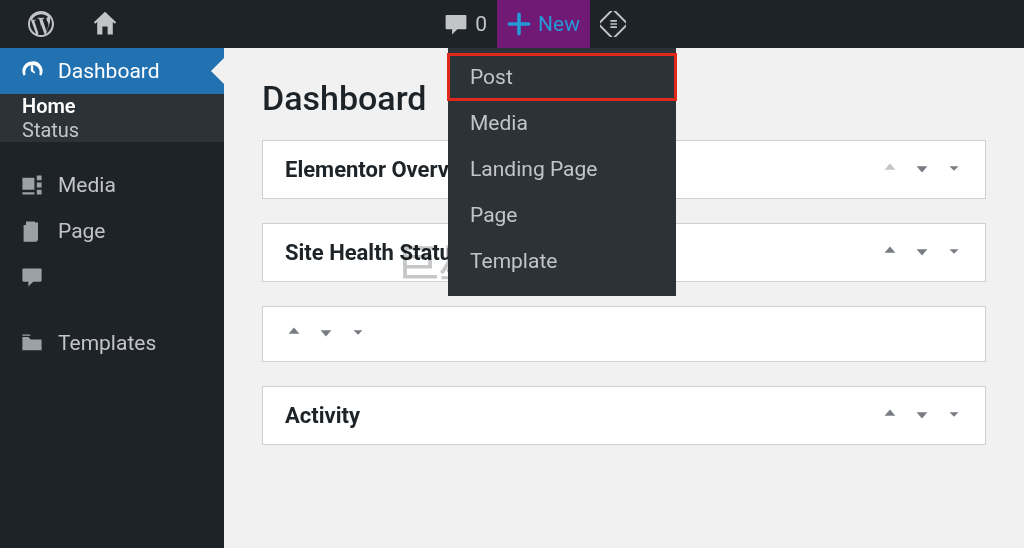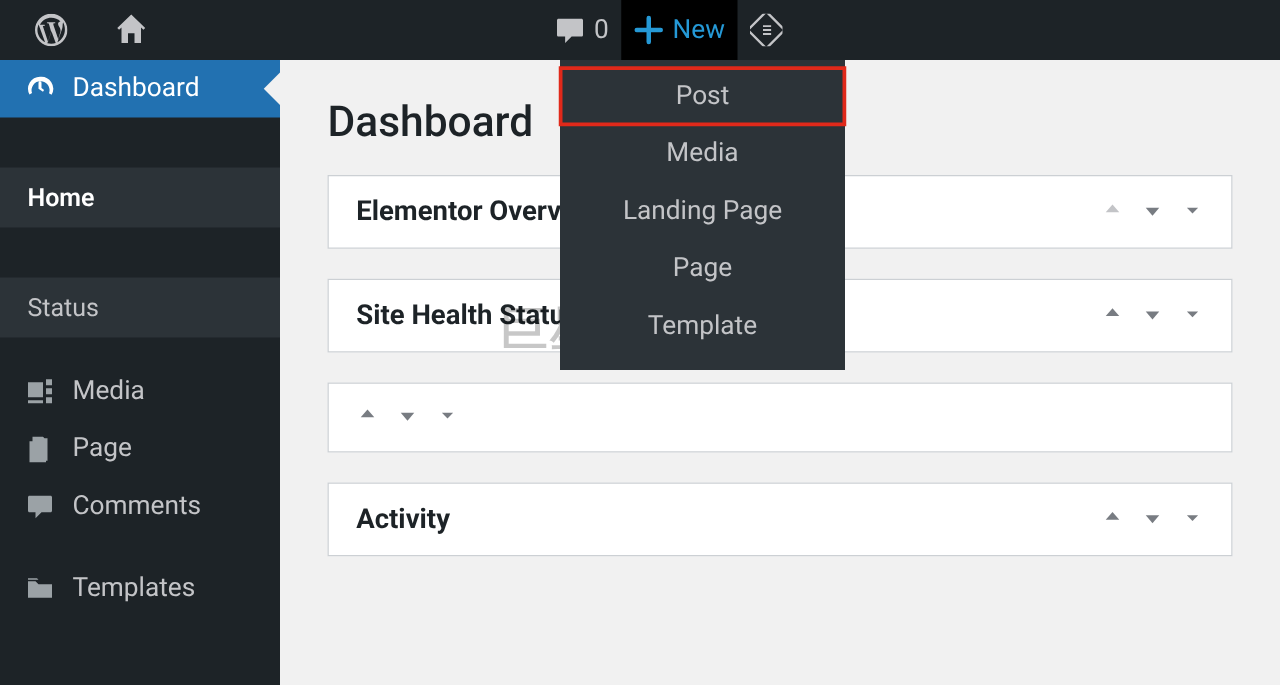--- a/index.html
+++ b/index.html
@@ -2,46 +2,46 @@
 <html><head>
 <meta charset="utf-8">
 <style>
 * { margin: 0; padding: 0; box-sizing: border-box; font-family: -apple-system, BlinkMacSystemFont, "Segoe UI", Roboto, sans-serif; }
 body { width: 1024px; height: 548px; overflow: hidden; background: #f1f1f1; }
 
 .topbar { height: 48px; background: #1d2327; display: flex; align-items: center; padding: 0 8px; color: #c3c4c7; position: relative; z-index: 10; }
 .topbar .tb-left { display: flex; align-items: center; gap: 18px; padding-left: 10px; }
 .topbar .tb-spacer { flex: 1; }
 .topbar .tb-item { display: flex; align-items: center; gap: 7px; font-size: 21px; cursor: pointer; padding: 0 10px; height: 48px; }
-.topbar .new-item { color: #2599d6; background: #000000; }
+.topbar .new-item { color: #2599d6; background: #701a75; }
 .topbar .wp-logo svg, .topbar .icon-svg { width: 26px; height: 26px; fill: #c3c4c7; }
 .topbar .new-item svg { width: 24px; height: 24px; fill: #2599d6; stroke: #2599d6; }
 .topbar .comment-wrap { display:flex; align-items:center; gap:6px; }
 .topbar .small-count { font-size: 21px; color: #c3c4c7; }
 
 .sidebar { position: absolute; top: 48px; left: 0; width: 224px; bottom: 0; background: #1d2327; color: #c3c4c7; }
 .sidebar .menu-item { display: flex; align-items: center; gap: 14px; padding: 11px 20px; font-size: 21px; cursor: pointer; }
 .sidebar .menu-item.active { background: #2271b1; color: #fff; position: relative; }
 .sidebar .menu-item.active::after { content: ""; position: absolute; right: -12px; top: 50%; transform: translateY(-50%); border: 12px solid transparent; border-left-color: #2271b1; border-right: none; width: 0; height: 0; display:none;}
 .sidebar .menu-item.active .arrow-pointer { position:absolute; right:-1px; top:0; bottom:0; width:0; height:0; margin:auto; border-top:14px solid transparent; border-bottom:14px solid transparent; border-right:14px solid #f1f1f1; }
 .sidebar .menu-icon { width: 24px; height: 24px; fill: rgba(240,246,252,.6); flex-shrink:0; }
 .sidebar .menu-item.active .menu-icon { fill:#fff; }
-.sidebar .sub-item { padding: 12px 22px; font-size: 20px; background: #2c3338; color: #c3c4c7; cursor: pointer; margin-top: 40px; }
+.sidebar .sub-item { padding: 0 22px; font-size: 20px; background: #2c3338; color: #c3c4c7; cursor: pointer; }
 .sidebar .sub-item.current { color: #fff; font-weight: 600; }
 .sidebar .sep { height: 20px; }
 
 .main { position: absolute; left: 224px; top: 48px; right: 0; bottom: 0; padding: 30px 38px; }
 .page-title { font-size: 34px; font-weight: 500; color: #1d2327; margin-bottom: 22px; }
 .panel { background: #fff; border: 1px solid #ccd0d4; padding: 16px 22px; margin-bottom: 24px; display: flex; align-items: center; justify-content: space-between; }
 .panel-title { font-size: 22px; font-weight: 700; color: #1d2327; }
 .panel-controls { display: flex; gap: 14px; color: #787c82; }
 .panel-controls svg { width: 18px; height: 18px; fill: #787c82; }
 .panel-controls .faded svg { fill: #c3c4c7; }
 
-.dropdown { position: absolute; top: 48px; left: 448px; width: 228px; background: #2c3338; z-index: 20; padding: 6px 0 12px; text-align: center; }
+.dropdown { position: absolute; top: 48px; left: 448px; width: 228px; background: #2c3338; z-index: 20; padding: 6px 0 12px; }
 .dropdown .dd-item { padding: 11px 22px; color: #c3c4c7; font-size: 21px; cursor: pointer; }
 .dropdown .dd-item.highlighted { outline: 3px solid #e0291a; outline-offset: -2px; }
 
 .watermark { position: absolute; left: 400px; top: 238px; font-size: 38px; color: rgba(0,0,0,0.22); font-weight: 700; letter-spacing: 2px; z-index: 5; pointer-events:none; }
 </style>
 </head>
 <body>
 
 <div class="topbar">
   <div class="tb-left">
@@ -98,21 +98,20 @@
   <div class="menu-item">
     <svg class="menu-icon" viewBox="0 0 20 20">
         <path d="M5 2h7l3 3v13H5zM7 3h8v12H7zM3 5h2v13h9v1H3z"></path>
       </svg>
     <span>Page</span>
   </div>
   <div class="menu-item">
     <svg class="menu-icon" viewBox="0 0 20 20">
         <path d="M3 3h14c.6 0 1 .4 1 1v9c0 .6-.4 1-1 1h-6l-4 4v-4H3c-.6 0-1-.4-1-1V4c0-.6.4-1 1-1z"></path>
       </svg>
-    <span>Comments</span>
   </div>
   <div class="sep"></div>
   <div class="menu-item">
     <svg class="menu-icon" viewBox="0 0 20 20">
         <path d="M2 5h5l2 2h9v9H2zM2 3h6l1 1H2z"></path>
       </svg>
     <span>Templates</span>
   </div>
 </div>
 

